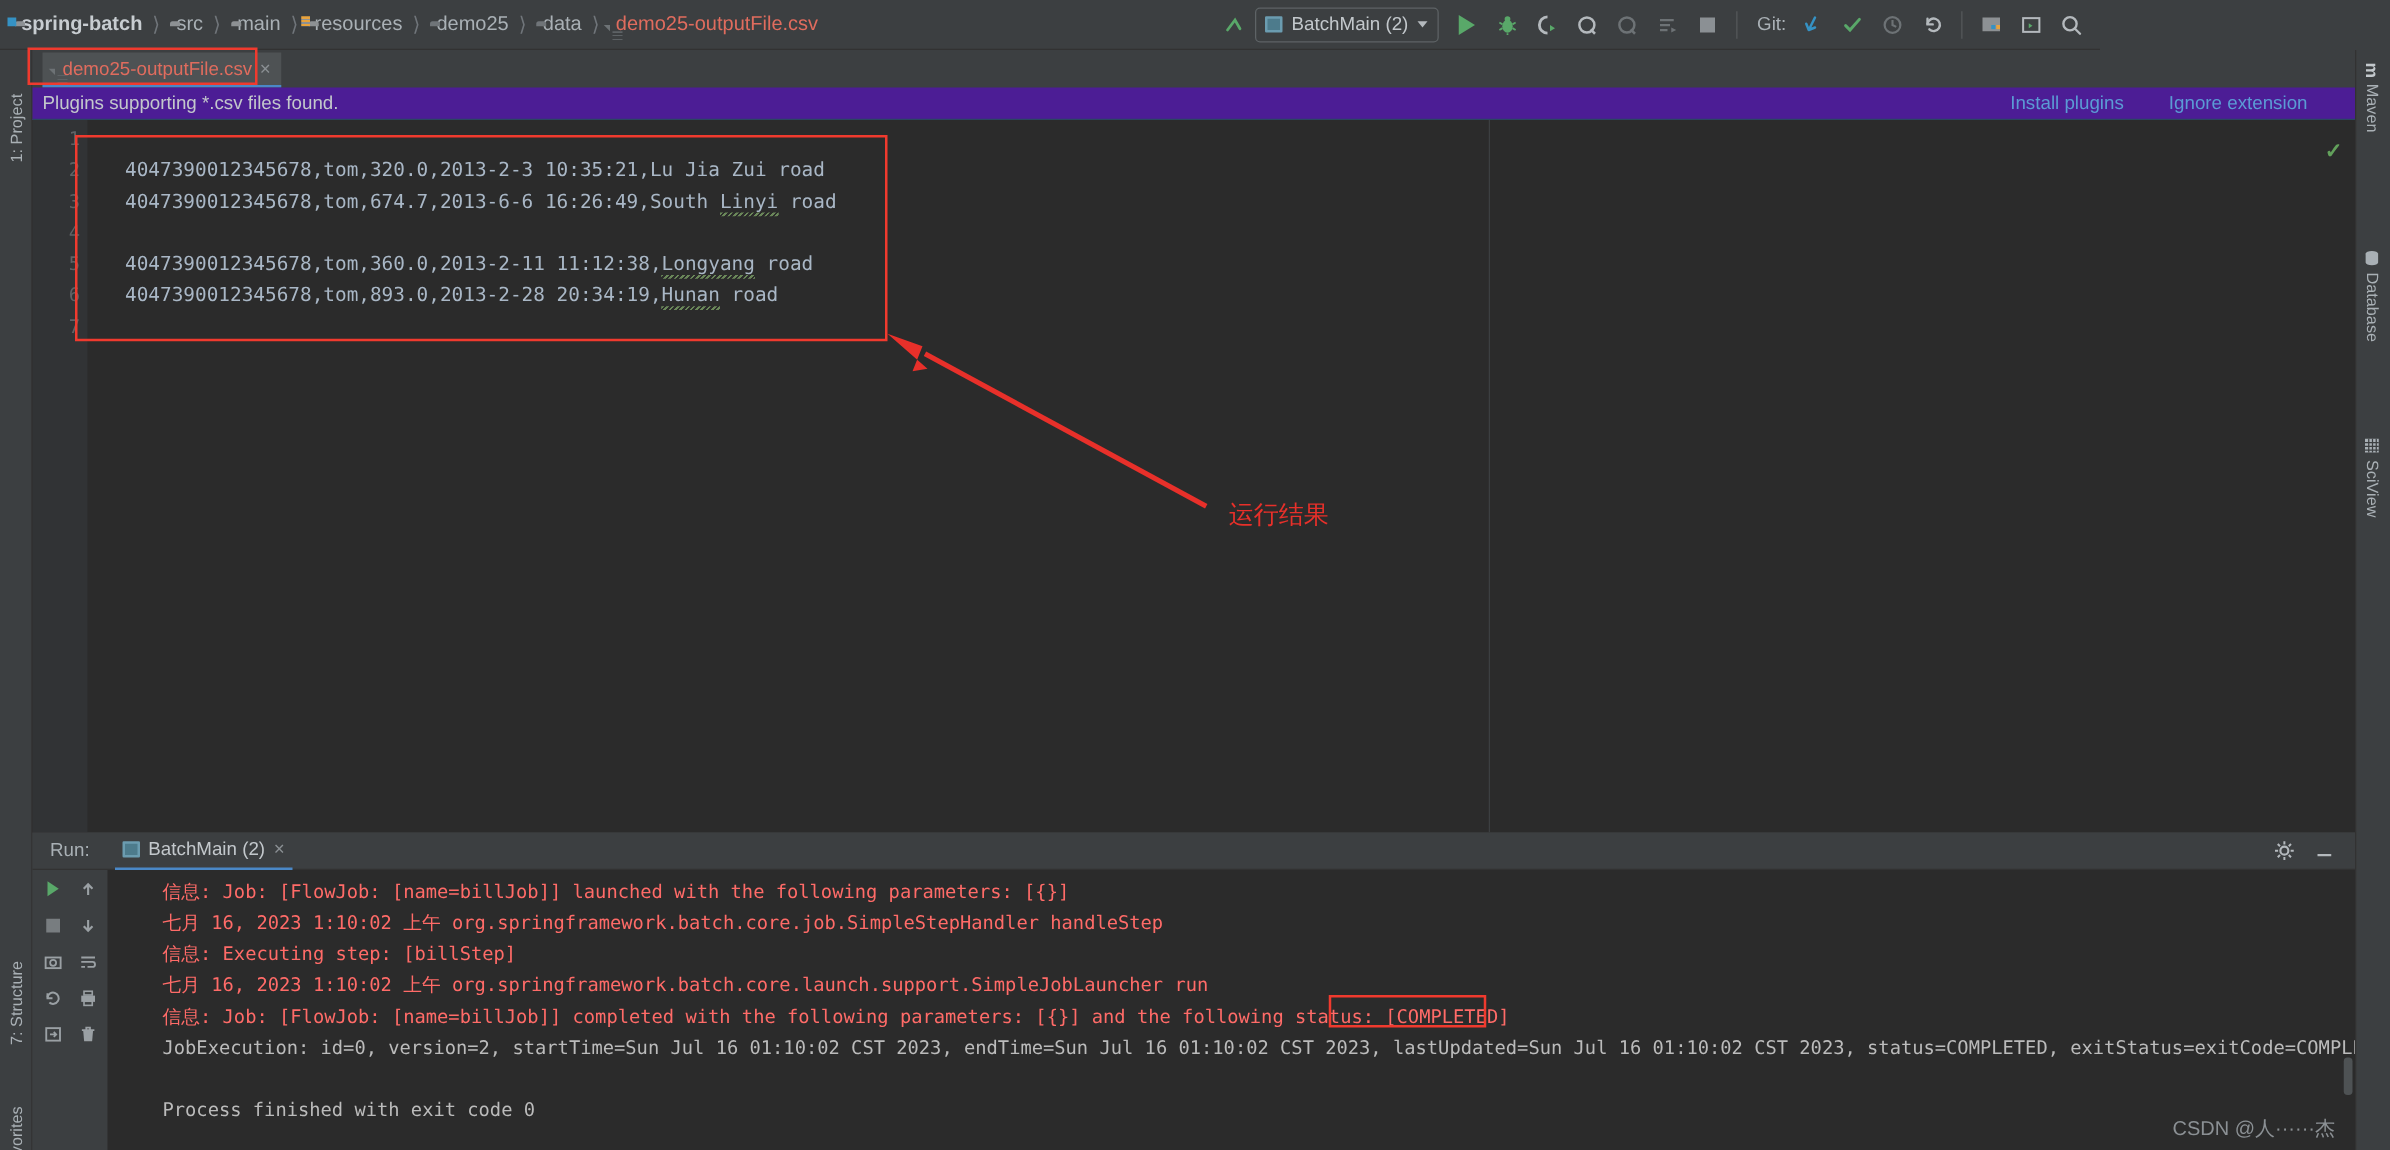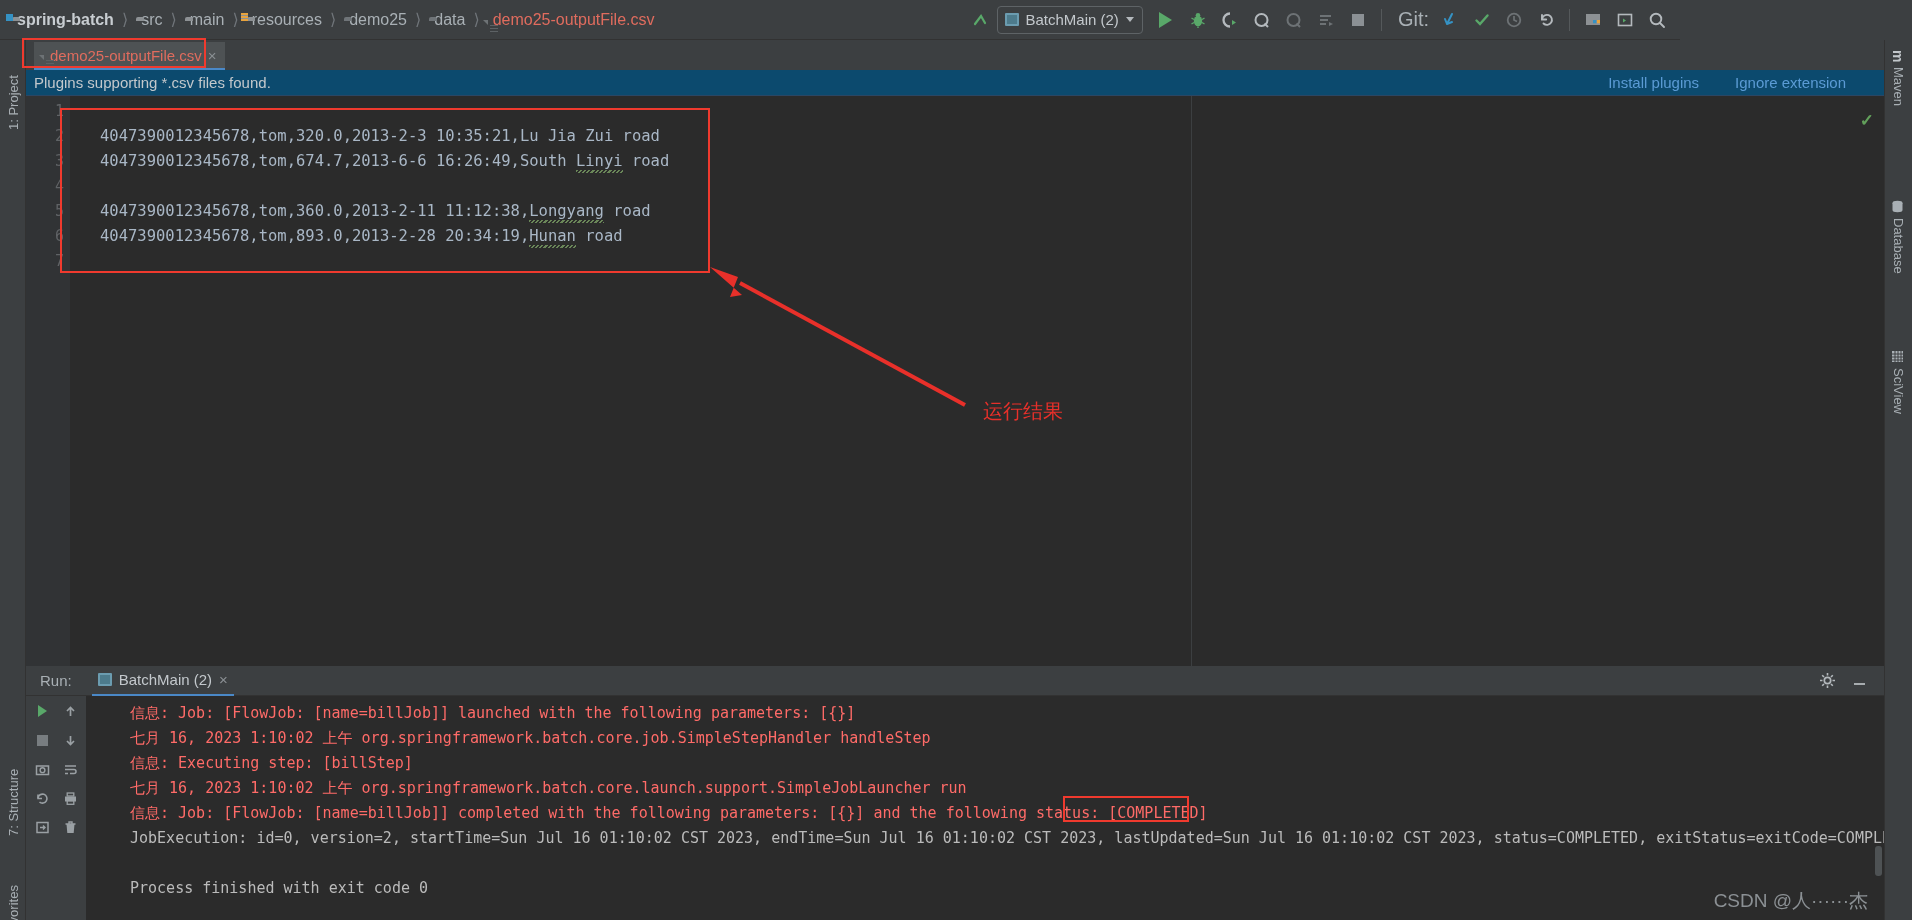--- a/index.html
+++ b/index.html
@@ -41,21 +41,21 @@
   .tbtn { width: 30px; height: 30px; display: flex; align-items: center; justify-content: center; border-radius: 3px; cursor: pointer; }
   .runcfg {
     display: flex; align-items: center; gap: 7px; height: 28px; padding: 0 8px 0 7px;
     border: 1px solid #5e6366; border-radius: 4px; margin-right: 6px; cursor: pointer;
   }
   .runcfg-label { font-size: 15px; color: #c3c8cc; white-space: nowrap; }
   .cfgicon { width: 14px; height: 13px; border: 2px solid #6b9cb0; background: #4d7b8c; border-radius: 1px; }
   .caret { width: 0; height: 0; border-left: 4px solid transparent; border-right: 4px solid transparent; border-top: 5px solid #b4b9bd; }
   .play { width: 0; height: 0; border-top: 8px solid transparent; border-bottom: 8px solid transparent; border-left: 13px solid #59a869; }
   .play.sm { border-top-width: 6px; border-bottom-width: 6px; border-left-width: 9px; }
-  .gitlabel { font-size: 20px; color: #a9b0b5; margin: 0 4px 0 8px; }
+  .gitlabel { font-size: 15px; color: #a9b0b5; margin: 0 4px 0 8px; }
   .vdiv { width: 1px; height: 22px; background: #55595b; margin: 0 6px; }
 
   
   .left-strip {
     position: absolute; left: 0; top: 40px; width: 26px; height: 880px;
     background: #3c3f41; border-right: 1px solid #323232;
   }
   .vtab {
     position: absolute; left: 0; width: 26px;
     writing-mode: vertical-rl; transform: rotate(180deg);
@@ -95,21 +95,21 @@
   .etab-label { font-size: 15px; color: #e06c5e; white-space: nowrap; }
   .xclose { font-size: 15px; color: #8b9094; cursor: pointer; }
   .tab-anno {
     position: absolute; left: 22px; top: 38px; width: 184px; height: 30px;
     border: 2px solid #f03a2e; pointer-events: none;
   }
 
   
   .banner {
     position: absolute; left: 26px; top: 70px; width: 1858px; height: 26px;
-    background: #0c4a6e; display: flex; align-items: center;
+    background: #4c1d95; display: flex; align-items: center;
     border-bottom: 1px solid #2b4663;
   }
   .banner-text { font-size: 15px; color: #c3c8cc; margin-left: 8px; }
   .banner-links { margin-left: auto; display: flex; gap: 36px; padding-right: 38px; }
   .blink { font-size: 15px; color: #5b9bd5; cursor: pointer; }
 
   
   .editor {
     position: absolute; left: 26px; top: 96px; width: 1858px; height: 570px;
     background: #2b2b2b; overflow: hidden;
@@ -188,21 +188,21 @@
     border: 2px solid #f03a2e; pointer-events: none;
   }
   .console-scroll {
     position: absolute; right: 2px; top: 150px; width: 7px; height: 30px;
     background: #4e5254; border-radius: 3px;
   }
 
   
   .watermark {
     position: absolute; right: 44px; bottom: 6px;
-    font-size: 19px; color: #8b9094; white-space: nowrap;
+    font-size: 16px; color: #8b9094; white-space: nowrap;
   }
 </style>
 </head>
 <body>
 
 <div class="ide">
 
   <div class="toolbar">
     <div class="crumbs">
 

